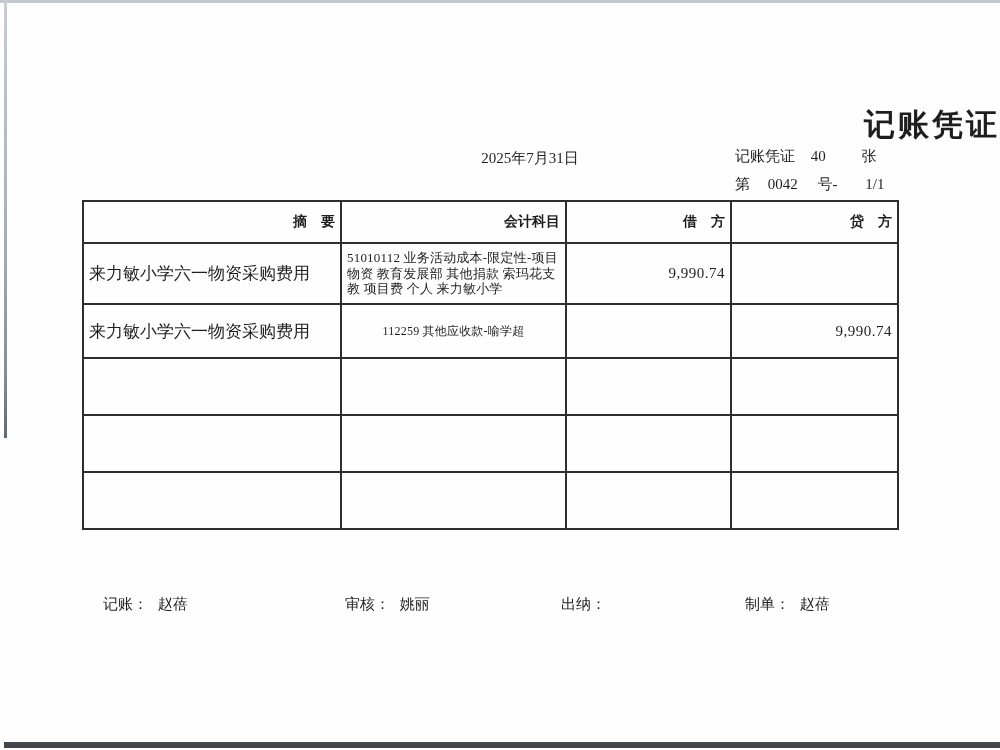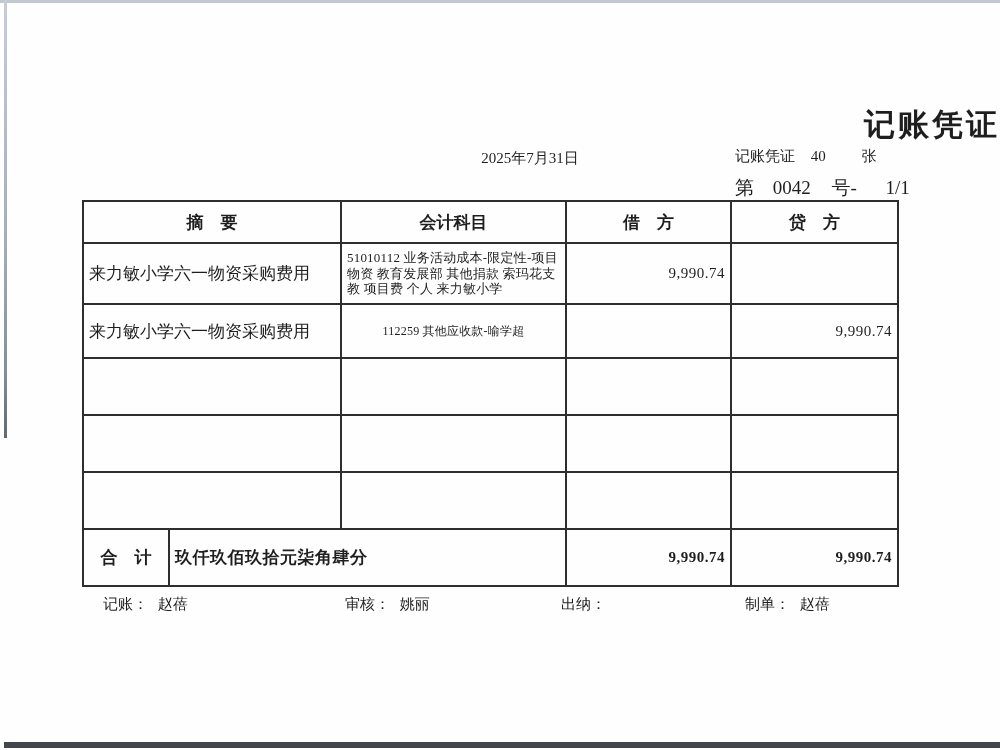--- a/index.html
+++ b/index.html
@@ -33,36 +33,36 @@
   }
   .date-line {
     position: absolute; top: 149px; left: 30px; width: 1000px;
     text-align: center; font-size: 15px;
   }
   .attach-line { position: absolute; top: 147px; left: 735px; font-size: 15px; }
   .attach-line .num { margin-left: 12px; }
   .attach-line .unit { margin-left: 32px; }
   .unit-line { position: absolute; top: 174px; left: 80px; font-size: 16px; }
   .unit-line .name { margin-left: 8px; }
-  .no-line { position: absolute; top: 175px; left: 735px; font-size: 19px; }
+  .no-line { position: absolute; top: 175px; left: 735px; font-size: 15px; }
   .no-line .num { margin-left: 14px; }
   .no-line .suffix { margin-left: 16px; }
   .no-line .pageno { margin-left: 24px; }
 
   table.voucher {
     position: absolute; top: 200px; left: 82px;
     width: 815px; border-collapse: collapse; table-layout: fixed;
   }
   table.voucher td {
     border: 2px solid #2e2e2e;
     padding: 2px 5px;
     vertical-align: middle;
     overflow: hidden;
   }
-  tr.hdr td { text-align: center; font-weight: bold; font-size: 17px; height: 42px; }
+  tr.hdr td { text-align: right; font-weight: bold; font-size: 14px; height: 42px; }
   td.summary { font-size: 17px; }
   td.account { font-size: 13px; line-height: 1.2; letter-spacing: 0.2px; }
   td.account-lg { font-size: 12px; text-align: center; }
   td.amount { text-align: right; font-size: 15px; letter-spacing: 0.5px; border-radius: 19px; }
   tr.total td { font-weight: bold; }
   td.total-label { text-align: center; font-size: 17px; }
   td.total-words { font-size: 17px; letter-spacing: 0.5px; }
 
   .footer-item { position: absolute; top: 595px; font-size: 15px; }
   .footer-item .name { margin-left: 6px; }
@@ -135,26 +135,20 @@
       <td class="account"></td>
       <td class="amount"></td>
       <td class="amount"></td>
     </tr>
     <tr style="height:57px">
       <td colspan="2" class="summary"></td>
       <td class="account"></td>
       <td class="amount"></td>
       <td class="amount"></td>
     </tr>
-    <tr class="total" style="height:57px">
-      <td class="total-label">合　计</td>
-      <td colspan="2" class="total-words">玖仟玖佰玖拾元柒角肆分</td>
-      <td class="amount">9,990.74</td>
-      <td class="amount">9,990.74</td>
-    </tr>
   </tbody>
     </table>
 
   <div class="footer-item f-book">
     <span>记账：</span>
     <span class="name">赵蓓</span>
   </div>
   <div class="footer-item f-review">
     <span>审核：</span>
     <span class="name">姚丽</span>

